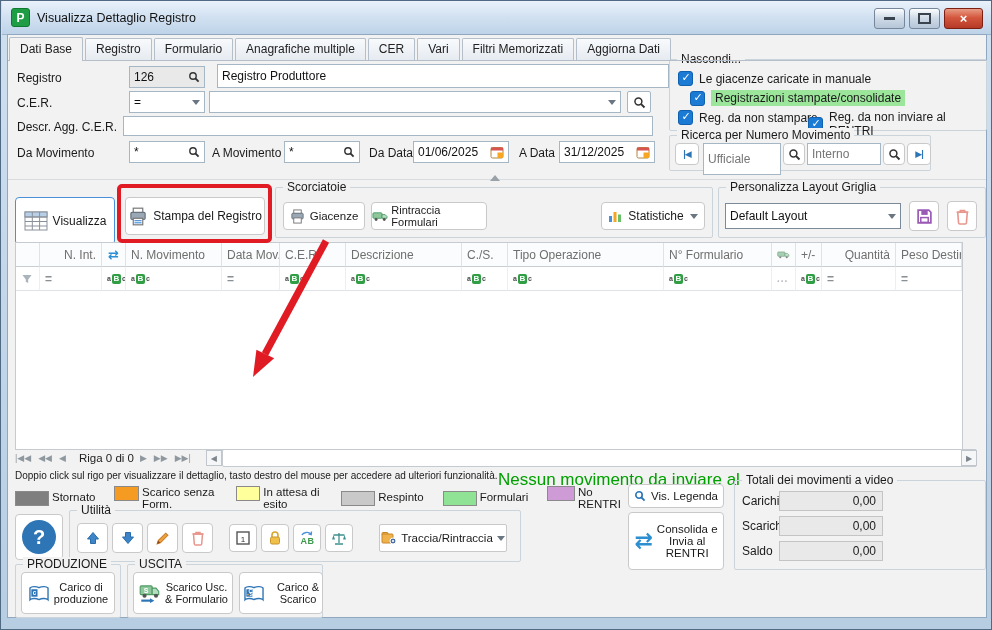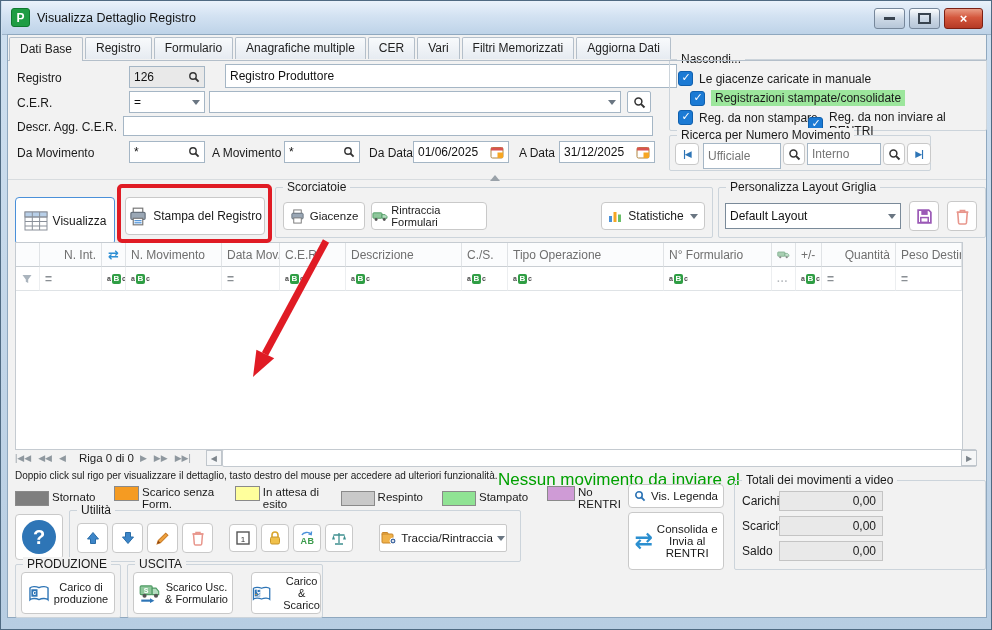--- a/index.html
+++ b/index.html
@@ -7,21 +7,21 @@
   .titlebar{position:absolute;left:1px;top:0;width:989px;height:33px;background:linear-gradient(#eaf2fb,#d3e2f2 45%,#bed3e8);border-bottom:1px solid #9fb4c9;display:flex;align-items:center;}
   .appicon{width:17px;height:17px;margin-left:9px;background:#1f9d44;border-radius:3px;color:#fff;font-weight:bold;font-size:12px;display:flex;align-items:center;justify-content:center;border:1px solid #0e7a2e;}
   .wtitle{margin-left:7px;font-size:12.5px;color:#111;}
   .winbtns{position:absolute;right:8px;top:7px;display:flex;gap:4px;}
   .wbtn{width:31px;height:21px;border:1px solid #76879b;border-radius:3px;background:linear-gradient(#fbfdfe,#cdd9e6 50%,#b6c6d8);display:flex;align-items:center;justify-content:center;box-sizing:border-box;}
   .wbtn .dash{width:11px;height:3px;background:#39444f;}
   .wbtn .box{width:9px;height:7px;border:2px solid #39444f;}
   .wbtn.close{width:39px;background:linear-gradient(#e99c85,#d4573d 45%,#b53a26);border-color:#7c2014;color:#fff;font-weight:bold;font-size:13px;}
   .client{position:absolute;left:6px;top:33px;width:980px;height:584px;background:#f2f2f2;border:1px solid #8fa8bf;box-sizing:border-box;}
   
-  .tabstrip{position:absolute;left:8px;top:36px;display:flex;align-items:flex-start;height:23px;z-index:3;}
+  .tabstrip{position:absolute;left:8px;top:36px;display:flex;align-items:center;height:23px;z-index:3;}
   .tab{height:21px;line-height:21px;padding:0 10px;border:1px solid #b4bfca;border-bottom:none;background:linear-gradient(#f8fafc,#e6ebf1);margin-right:2px;border-radius:2px 2px 0 0;color:#222;}
   .tab.active{background:#f2f2f2;height:23px;line-height:23px;font-weight:normal;}
   .tabline{position:absolute;left:7px;top:59px;width:978px;height:1px;background:#b4bfca;z-index:2;}
   
   .lbl{position:absolute;color:#1a1a1a;}
   .inp{position:absolute;background:#fff;border:1px solid #a5b6c5;box-sizing:border-box;display:flex;align-items:center;padding:0 4px;color:#111;}
   .inp.gray{background:#e9e9e9;}
   .inp .grow{flex:1;}
   .icbtn,.btn{box-sizing:border-box;background:#fff;border:1px solid #c9c9c9;border-radius:4px;display:flex;align-items:center;justify-content:center;}
   .btn{gap:5px;}
@@ -95,21 +95,21 @@
     </div>
 
   <span class="lbl" style="left:16px;top:70px">Registro</span>
   <div class="inp gray" style="left:128px;top:65px;width:76px;height:22px">
     <span class="grow">126</span>
     <svg width="12" height="12" viewBox="0 0 12 12">
         <circle cx="5" cy="5" r="3.2" fill="none" stroke="#333" stroke-width="1.4"></circle>
         <path d="M7.5 7.5 L10.6 10.6" stroke="#333" stroke-width="1.8"></path>
       </svg>
   </div>
-  <div class="inp" style="left:224px;top:63px;width:452px;height:24px">
+  <div class="inp" style="left:216px;top:63px;width:452px;height:24px">
     <span class="grow">Registro Produttore</span>
   </div>
 
   <span class="lbl" style="left:16px;top:95px">C.E.R.</span>
   <div class="inp" style="left:128px;top:90px;width:76px;height:22px">
     <span class="grow">=</span>
     <span class="caret"></span>
   </div>
   <div class="inp" style="left:208px;top:90px;width:412px;height:22px">
     <span class="grow"></span>
@@ -181,21 +181,21 @@
       <span>Reg. da non inviare al RENTRI</span>
     </div>
   </div>
 
   <div class="grp" style="left:668px;top:134px;width:262px;height:36px">
     <span class="glab" style="white-space:nowrap">Ricerca per Numero Movimento</span>
   </div>
   <div class="icbtn" style="position:absolute;left:674px;top:142px;width:24px;height:22px">
       <span class="navg">|◀</span>
     </div>
-  <input class="inp" style="left: 702px; top: 142px; width: 78px; height: 26px; font-size: 12px; color: rgb(138, 138, 138);" placeholder="Ufficiale">
+  <input class="inp" style="left: 702px; top: 142px; width: 78px; height: 32px; font-size: 12px; color: rgb(138, 138, 138);" placeholder="Ufficiale">
   <div class="icbtn" style="position:absolute;left:782px;top:142px;width:22px;height:22px">
     <svg width="13" height="13" viewBox="0 0 12 12">
         <circle cx="5" cy="5" r="3.2" fill="none" stroke="#333" stroke-width="1.4"></circle>
         <path d="M7.5 7.5 L10.6 10.6" stroke="#333" stroke-width="1.8"></path>
       </svg>
   </div>
   <input class="inp" style="left: 806px; top: 142px; width: 74px; height: 22px; font-size: 12px; color: rgb(138, 138, 138);" placeholder="Interno">
   <div class="icbtn" style="position:absolute;left:882px;top:142px;width:22px;height:22px">
     <svg width="13" height="13" viewBox="0 0 12 12">
         <circle cx="5" cy="5" r="3.2" fill="none" stroke="#333" stroke-width="1.4"></circle>
@@ -420,21 +420,21 @@
       <div class="lgitem">
         <span class="sw" style="background: rgb(255, 255, 156);"></span>
         <span class="lglbl">In attesa di esito</span>
       </div>
       <div class="lgitem">
         <span class="sw" style="background: rgb(201, 201, 201);"></span>
         <span class="lglbl">Respinto</span>
       </div>
       <div class="lgitem">
         <span class="sw" style="background: rgb(144, 227, 148);"></span>
-        <span class="lglbl">Stampato</span>
+        <span class="lglbl">Formulari</span>
       </div>
       <div class="lgitem norentri">
         <span class="sw" style="background: rgb(207, 155, 214);"></span>
         <span class="lglbl">No RENTRI</span>
       </div>
     </div>
   <div class="btn" style="position:absolute;left:627px;top:483px;width:96px;height:24px;font-size:11.5px">
     <svg width="12" height="12" viewBox="0 0 12 12">
         <circle cx="5" cy="5" r="3.2" fill="none" stroke="#2e75b6" stroke-width="1.6"></circle>
         <path d="M7.5 7.5 L10.6 10.6" stroke="#2e75b6" stroke-width="1.8"></path>
@@ -548,21 +548,21 @@
         <text x="7.5" y="9" font-size="6.5" fill="#fff" font-weight="bold" text-anchor="middle">S</text>
         <path d="M13 4.5 h3.5 l2.5 3 v3 h-6 z" fill="#b5ddc0" stroke="#4e9a63"></path>
         <circle cx="6" cy="11.5" r="1.9" fill="#555"></circle>
         <circle cx="16.5" cy="11.5" r="1.9" fill="#555"></circle>
         <path d="M3 16 h8" stroke="#2e75b6" stroke-width="2"></path>
         <path d="M11 13.8 l4 2.2 -4 2.2 z" fill="#2e75b6"></path>
       </svg>
     <span class="pre">Scarico Usc.
 &amp; Formulario</span>
   </div>
-  <div class="btn" style="position:absolute;left:250px;top:571px;width:70px;height:42px;font-size:11px;gap:12px">
+  <div class="btn" style="position:absolute;left:238px;top:571px;width:84px;height:42px;font-size:11px;gap:12px">
     <svg width="22" height="17" viewBox="0 0 20 16">
         <path d="M10 2.5 C7 1 3 1.3 1.5 2.8 V14 C3 12.5 7 12.2 10 13.7 C13 12.2 17 12.5 18.5 14 V2.8 C17 1.3 13 1 10 2.5 Z" fill="#fff" stroke="#2e75b6" stroke-width="1.3"></path>
         <rect x="2.8" y="4" width="5.8" height="7" fill="#2e75b6"></rect>
         <text x="4.8" y="7.5" font-size="5" fill="#fff" font-weight="bold">C</text>
         <text x="5.8" y="10.5" font-size="5" fill="#fff" font-weight="bold">S</text>
         <circle cx="4.3" cy="9" r="0.8" fill="#f6a623"></circle>
       </svg>
     <span class="pre">Carico &amp;
 Scarico</span>
   </div>

